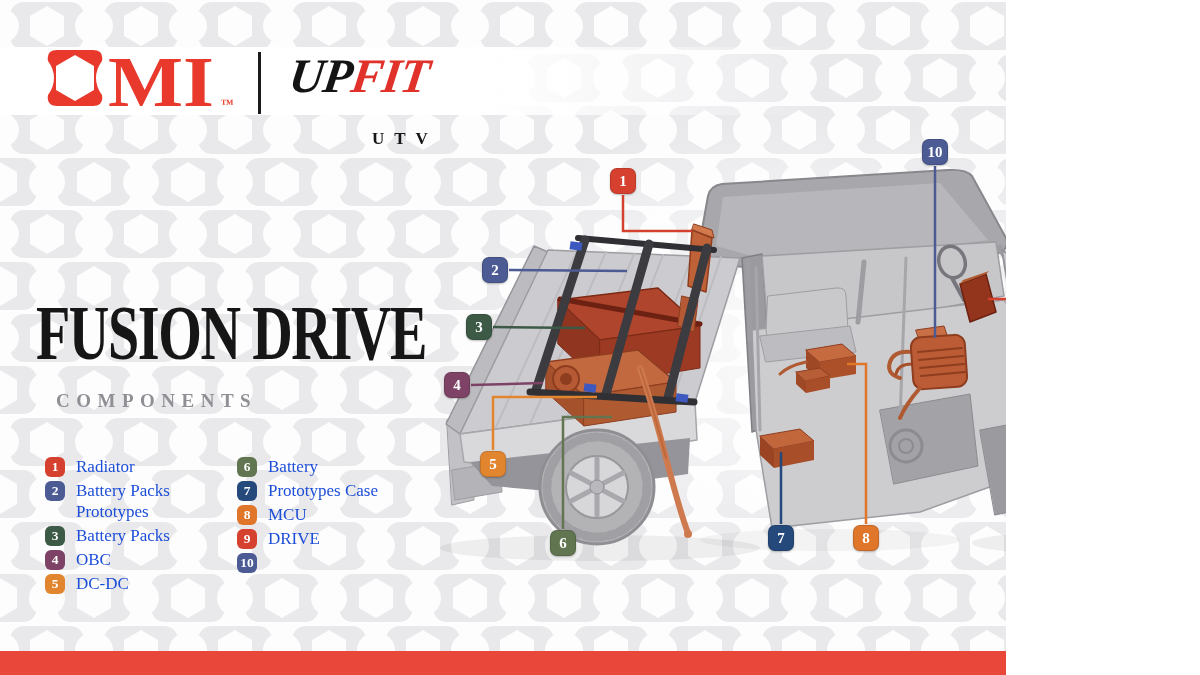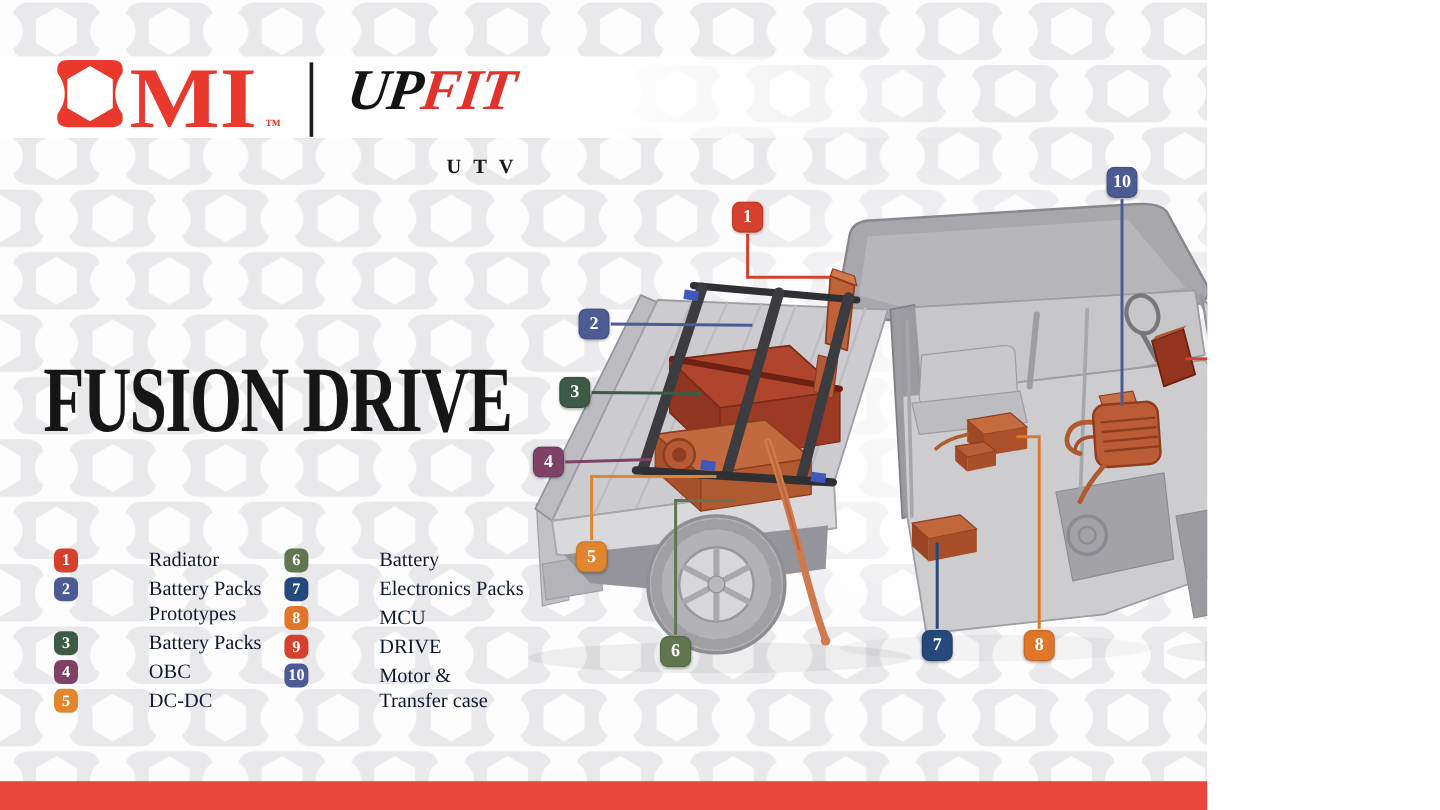--- a/index.html
+++ b/index.html
@@ -28,21 +28,21 @@
              letter-spacing:6.5px;color:#8f9095;}
   
   .legend{position:absolute;left:45px;top:456px;z-index:5;}
   .legend-col{position:absolute;top:0;}
   #legend-col1{left:0;width:180px;}
   #legend-col2{left:192px;width:210px;}
   .lrow{display:flex;align-items:flex-start;margin-bottom:3px;}
   .lbadge{min-width:20px;height:20px;padding:0 3px;box-sizing:border-box;border-radius:6px;color:#fff;
           font-size:13.5px;font-weight:bold;display:flex;align-items:center;justify-content:center;
           margin-right:11px;flex:0 0 auto;margin-top:1px;}
-  .llabel{font-size:17px;line-height:21px;color:#0f172a;margin-left:48px;}
+  .llabel{font-size:17px;line-height:21px;color:#1d4ed8;}
   
   .dbadge{position:absolute;z-index:6;min-width:26px;height:26px;padding:0 4px;box-sizing:border-box;
           border-radius:7px;color:#fff;font-size:15px;font-weight:bold;display:flex;align-items:center;
           justify-content:center;transform:translate(-50%,-50%);border:1px solid rgba(0,0,0,.12);
           box-shadow:0 1px 2px rgba(0,0,0,.25);}
   .footer-bar{position:absolute;left:0;top:651px;width:1200px;height:24px;background:#e8473a;z-index:5;}
 </style>
 </head>
 <body>
 
@@ -81,20 +81,21 @@
     <text x="61" y="60" font-size="72" font-weight="bold" fill="#e8392c" textLength="106" lengthAdjust="spacingAndGlyphs">MI</text>
     <text x="174" y="62" font-size="13" font-weight="bold" fill="#e8392c">™</text>
   </svg>
 
   <div class="logo-divider"></div>
 
   <div class="upfit"><span class="up">UP</span><span class="fit">FIT</span></div>
   <div class="upfit-sub">UTV</div>
 
   <div class="title-main">FUSION DRIVE</div>
+  <div class="title-sub">COMPONENTS</div>
 
   <div class="legend">
     <div class="legend-col" id="legend-col1">
         <div class="lrow">
           <span class="lbadge" style="background: rgb(214, 64, 47);">1</span>
           <span class="llabel">Radiator</span>
         </div>
         <div class="lrow">
           <span class="lbadge" style="background: rgb(76, 91, 148);">2</span>
           <span class="llabel">Battery Packs<br>Prototypes</span>
@@ -112,33 +113,32 @@
           <span class="llabel">DC-DC</span>
         </div>
       </div>
     <div class="legend-col" id="legend-col2">
         <div class="lrow">
           <span class="lbadge" style="background: rgb(97, 117, 80);">6</span>
           <span class="llabel">Battery</span>
         </div>
         <div class="lrow">
           <span class="lbadge" style="background: rgb(38, 73, 123);">7</span>
-          <span class="llabel">Electronics Packs</span>
+          <span class="llabel">Prototypes Case</span>
         </div>
         <div class="lrow">
           <span class="lbadge" style="background: rgb(224, 118, 42);">8</span>
           <span class="llabel">MCU</span>
         </div>
         <div class="lrow">
           <span class="lbadge" style="background: rgb(214, 64, 47);">9</span>
           <span class="llabel">DRIVE</span>
         </div>
         <div class="lrow">
           <span class="lbadge" style="background: rgb(76, 91, 148);">10</span>
-          <span class="llabel">Motor &amp;<br>Transfer case</span>
         </div>
       </div>
   </div>
 
   <svg class="vehicle" width="1200" height="675" viewBox="0 0 1200 675">
     <g stroke-linejoin="round" stroke-linecap="round">
 
       <ellipse cx="600" cy="548" rx="160" ry="13" fill="rgba(60,60,70,0.08)"></ellipse>
       <ellipse cx="1072" cy="543" rx="100" ry="11" fill="rgba(60,60,70,0.08)"></ellipse>
       <ellipse cx="830" cy="540" rx="130" ry="11" fill="rgba(60,60,70,0.05)"></ellipse>

